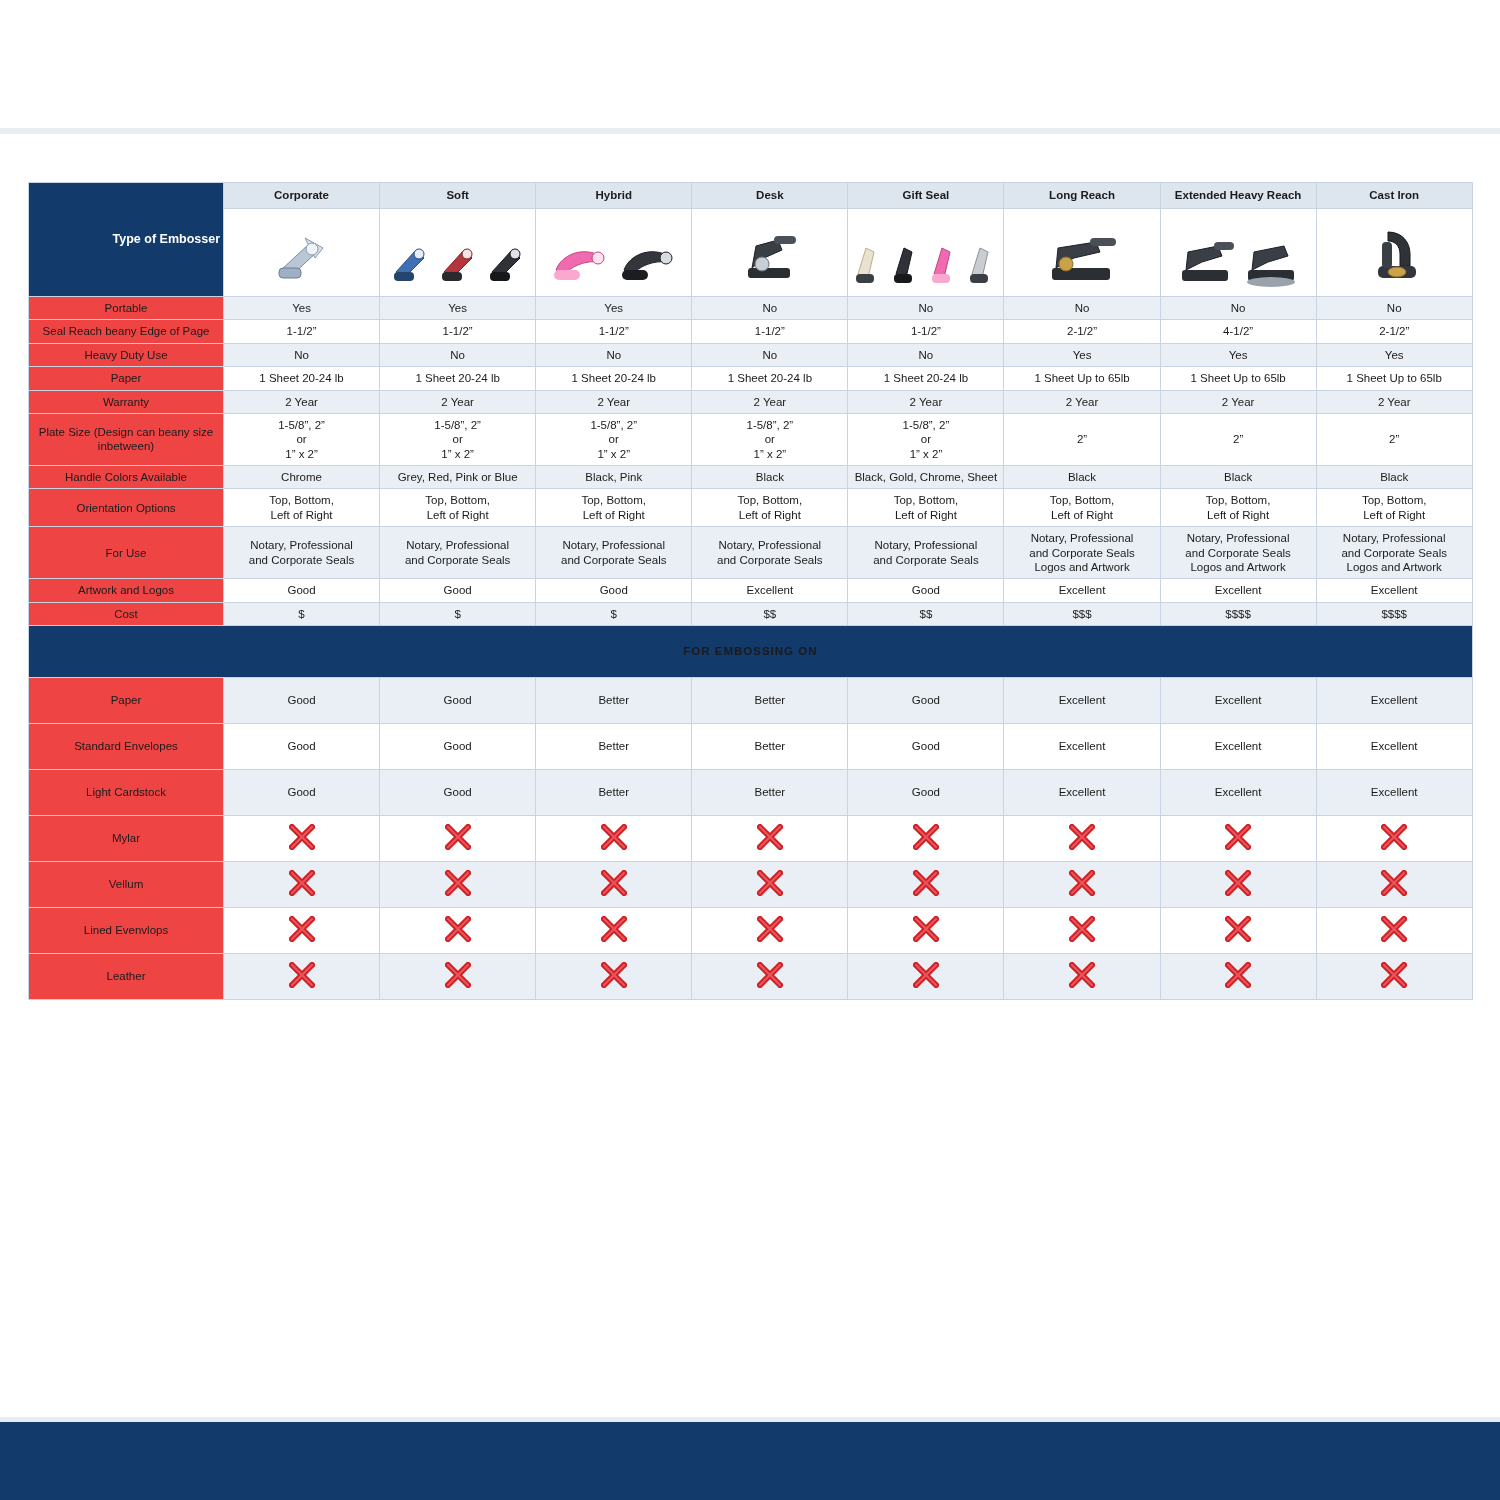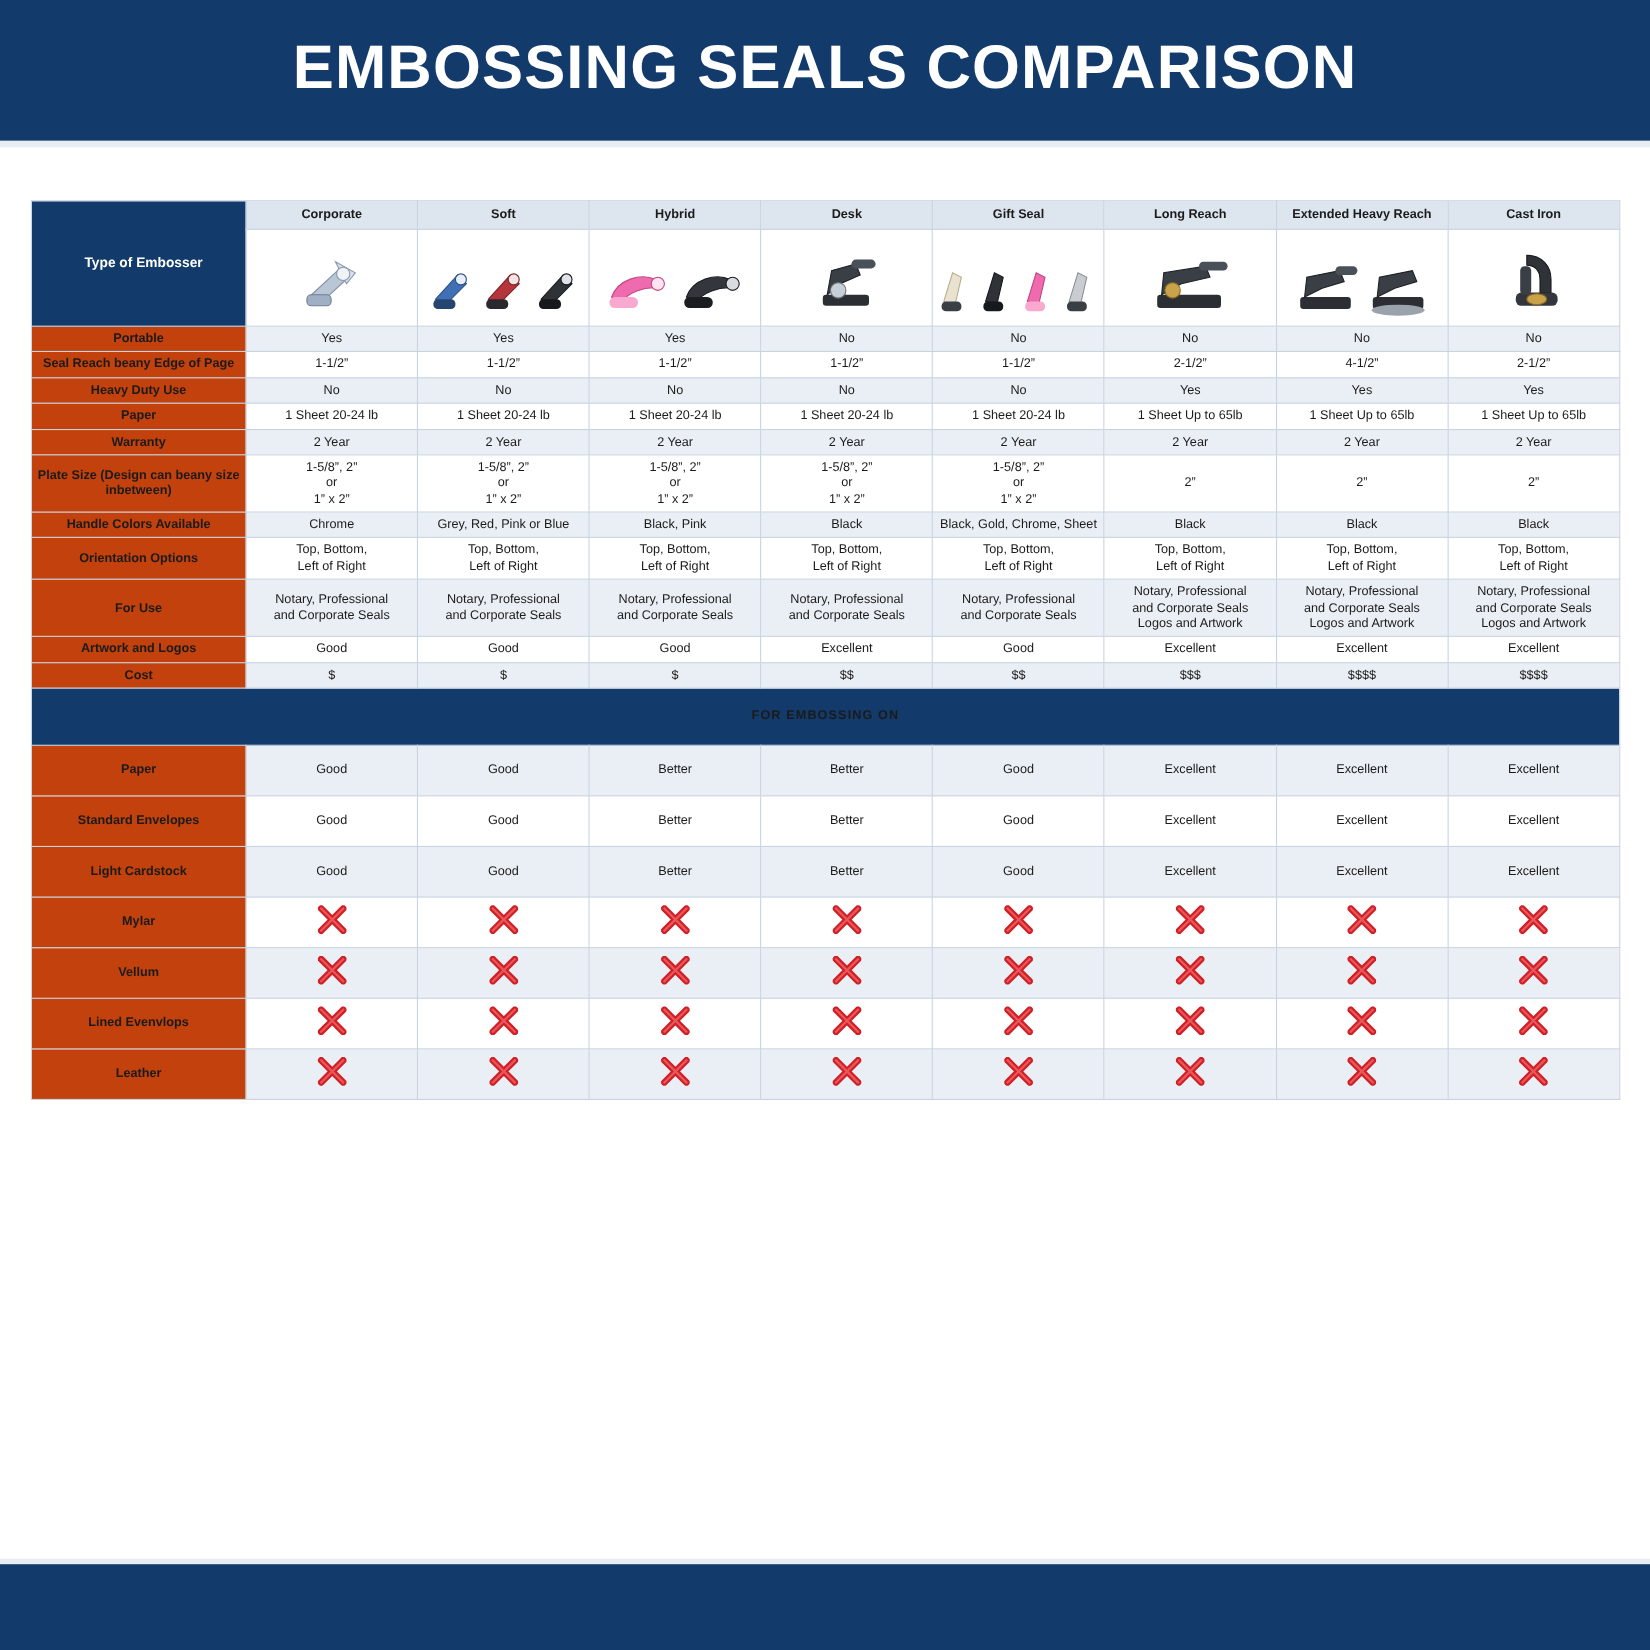--- a/index.html
+++ b/index.html
@@ -66,23 +66,23 @@
     text-align: center;
     font-size: 11.5px;
     color: #1b1b1b;
     padding: 4px 3px;
     line-height: 1.25;
   }
   col.rowhead { width: 195px; }
   col.datacol { width: 156.1px; }
 
   td.rowhead {
-    background: #c2410c;
+    background: #ef4444;
     color: #ffffff;
-    font-weight: bold;
+    font-weight: normal;
     text-align: left;
     padding-left: 12px;
     font-size: 12.5px;
     border: 1px solid #123a6b;
     border-bottom: 1px solid #2b4e7d;
   }
   th.colhead {
     background: #dde5ef;
     color: #10203a;
     font-weight: bold;
@@ -121,42 +121,39 @@
   .xmark svg { display: block; }
 
   
   .emb { display: flex; align-items: flex-end; justify-content: center; gap: 4px; height: 78px; }
 </style>
 </head>
 <body>
 
 <div class="page">
 
-  <div class="banner">
-    <div class="banner-title">Embossing Seals Comparison</div>
-  </div>
   <div class="banner-rule"></div>
 
   <div class="table-wrap">
     <table class="cmp">
       <colgroup>
         <col class="rowhead">
         <col class="datacol">
           <col class="datacol">
           <col class="datacol">
           <col class="datacol">
         <col class="datacol">
           <col class="datacol">
           <col class="datacol">
           <col class="datacol">
       </colgroup>
       <tbody id="tbody">
           <tr>
             <td class="corner" rowspan="2">
-              <div style="color:#fff;font-weight:bold;font-size:12.5px;text-align:center;padding-left:9px">Type of Embosser</div>
+              <div style="color:#fff;font-weight:bold;font-size:12.5px;text-align:right;padding-left:9px">Type of Embosser</div>
             </td>
             <th class="colhead">Corporate</th>
             <th class="colhead">Soft</th>
             <th class="colhead">Hybrid</th>
             <th class="colhead">Desk</th>
             <th class="colhead">Gift Seal</th>
             <th class="colhead">Long Reach</th>
             <th class="colhead">Extended Heavy Reach</th>
             <th class="colhead">Cast Iron</th>
           </tr>

